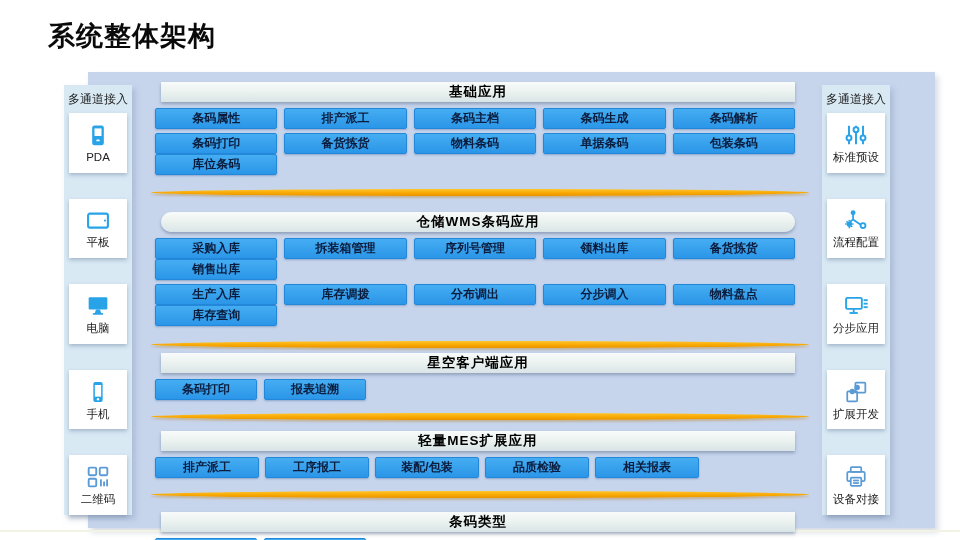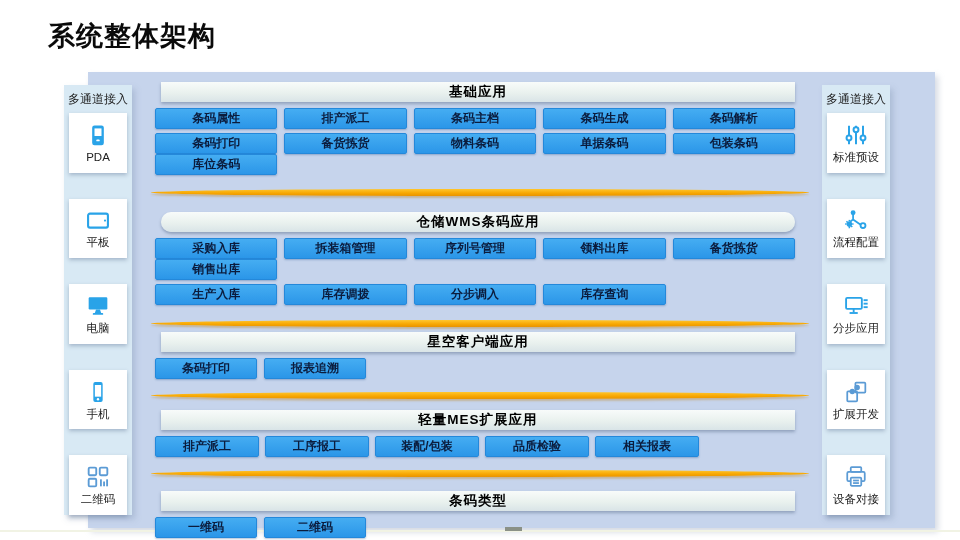--- a/index.html
+++ b/index.html
@@ -162,21 +162,23 @@
       <div class="chip">采购入库</div>
       <div class="chip">拆装箱管理</div>
       <div class="chip">序列号管理</div>
       <div class="chip">领料出库</div>
       <div class="chip">备货拣货</div>
       <div class="chip">销售出库</div>
     </div>
     <div class="row row-6">
       <div class="chip">生产入库</div>
       <div class="chip">库存调拨</div>
+      <div class="chip">分布调出</div>
       <div class="chip">分步调入</div>
+      <div class="chip">物料盘点</div>
       <div class="chip">库存查询</div>
     </div>
     <div class="divider" style="margin-top: 15px;"></div>
     <div class="sec-header" style="margin-top: 5px;">星空客户端应用</div>
     <div class="row row-2">
       <div class="chip">条码打印</div>
       <div class="chip">报表追溯</div>
     </div>
     <div class="divider" style="margin-top: 13px;"></div>
     <div class="sec-header" style="margin-top: 11px;">轻量MES扩展应用</div>

